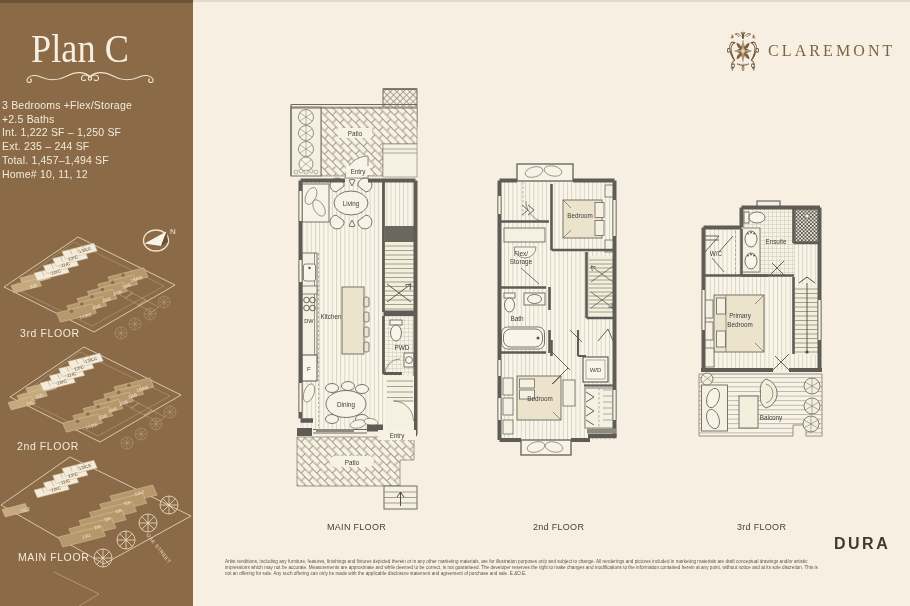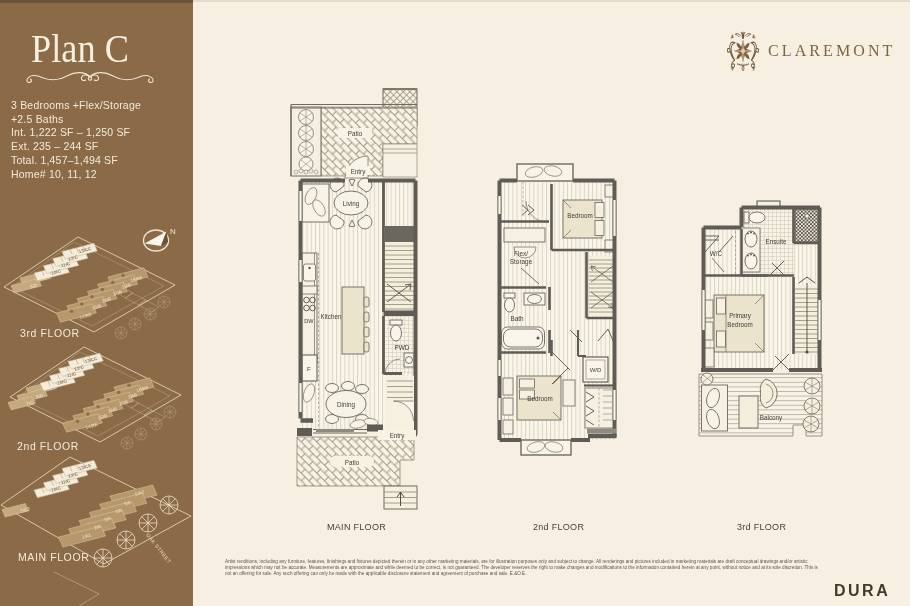--- a/index.html
+++ b/index.html
@@ -2,27 +2,27 @@
 <html><head>
 <meta charset="utf-8">
 <style>
 html,body{margin:0;padding:0;}
 body{width:910px;height:606px;background:#f7f0e2;overflow:hidden;
   font-family:"Liberation Sans",sans-serif;position:relative;}
 #page{position:absolute;left:0;top:0;width:798px;height:606px;}
 #sidebar{position:absolute;left:0;top:0;width:193px;height:606px;background:#8a6a47;}
 #planc{position:absolute;left:0;top:24px;width:160px;text-align:center;
   font-family:"Liberation Serif",serif;font-size:41px;color:#f6efdf;transform:scaleX(0.885);}
-#info{position:absolute;left:11px;top:99px;font-size:10.5px;line-height:13.7px;
+#info{position:absolute;left:2px;top:99px;font-size:10.5px;line-height:13.7px;
   color:#f2ebda;letter-spacing:0.2px;}
 .slabel{position:absolute;color:#f2ebda;font-size:10.5px;letter-spacing:0.6px;}
 .flabel{position:absolute;color:#45423c;font-size:9px;letter-spacing:0.3px;}
 #disclaimer{position:absolute;left:225px;top:558.5px;width:600px;font-size:4.6px;
   line-height:6px;color:#5c544a;white-space:nowrap;letter-spacing:0.02px;}
-#dura{position:absolute;left:834px;top:582px;font-size:16px;font-weight:bold;
+#dura{position:absolute;left:834px;top:535px;font-size:16px;font-weight:bold;
   color:#453828;letter-spacing:2.5px;}
 svg{position:absolute;}
 svg text{font-family:"Liberation Sans",sans-serif;}
 </style>
 </head>
 <body>
 <div id="page">
 <div id="sidebar"></div>
 <div style="position:absolute;left:0;top:0;width:193px;height:3px;background:#6b5338"></div>
 <div style="position:absolute;left:193px;top:0;width:717px;height:2px;background:#e3dbcc"></div>

